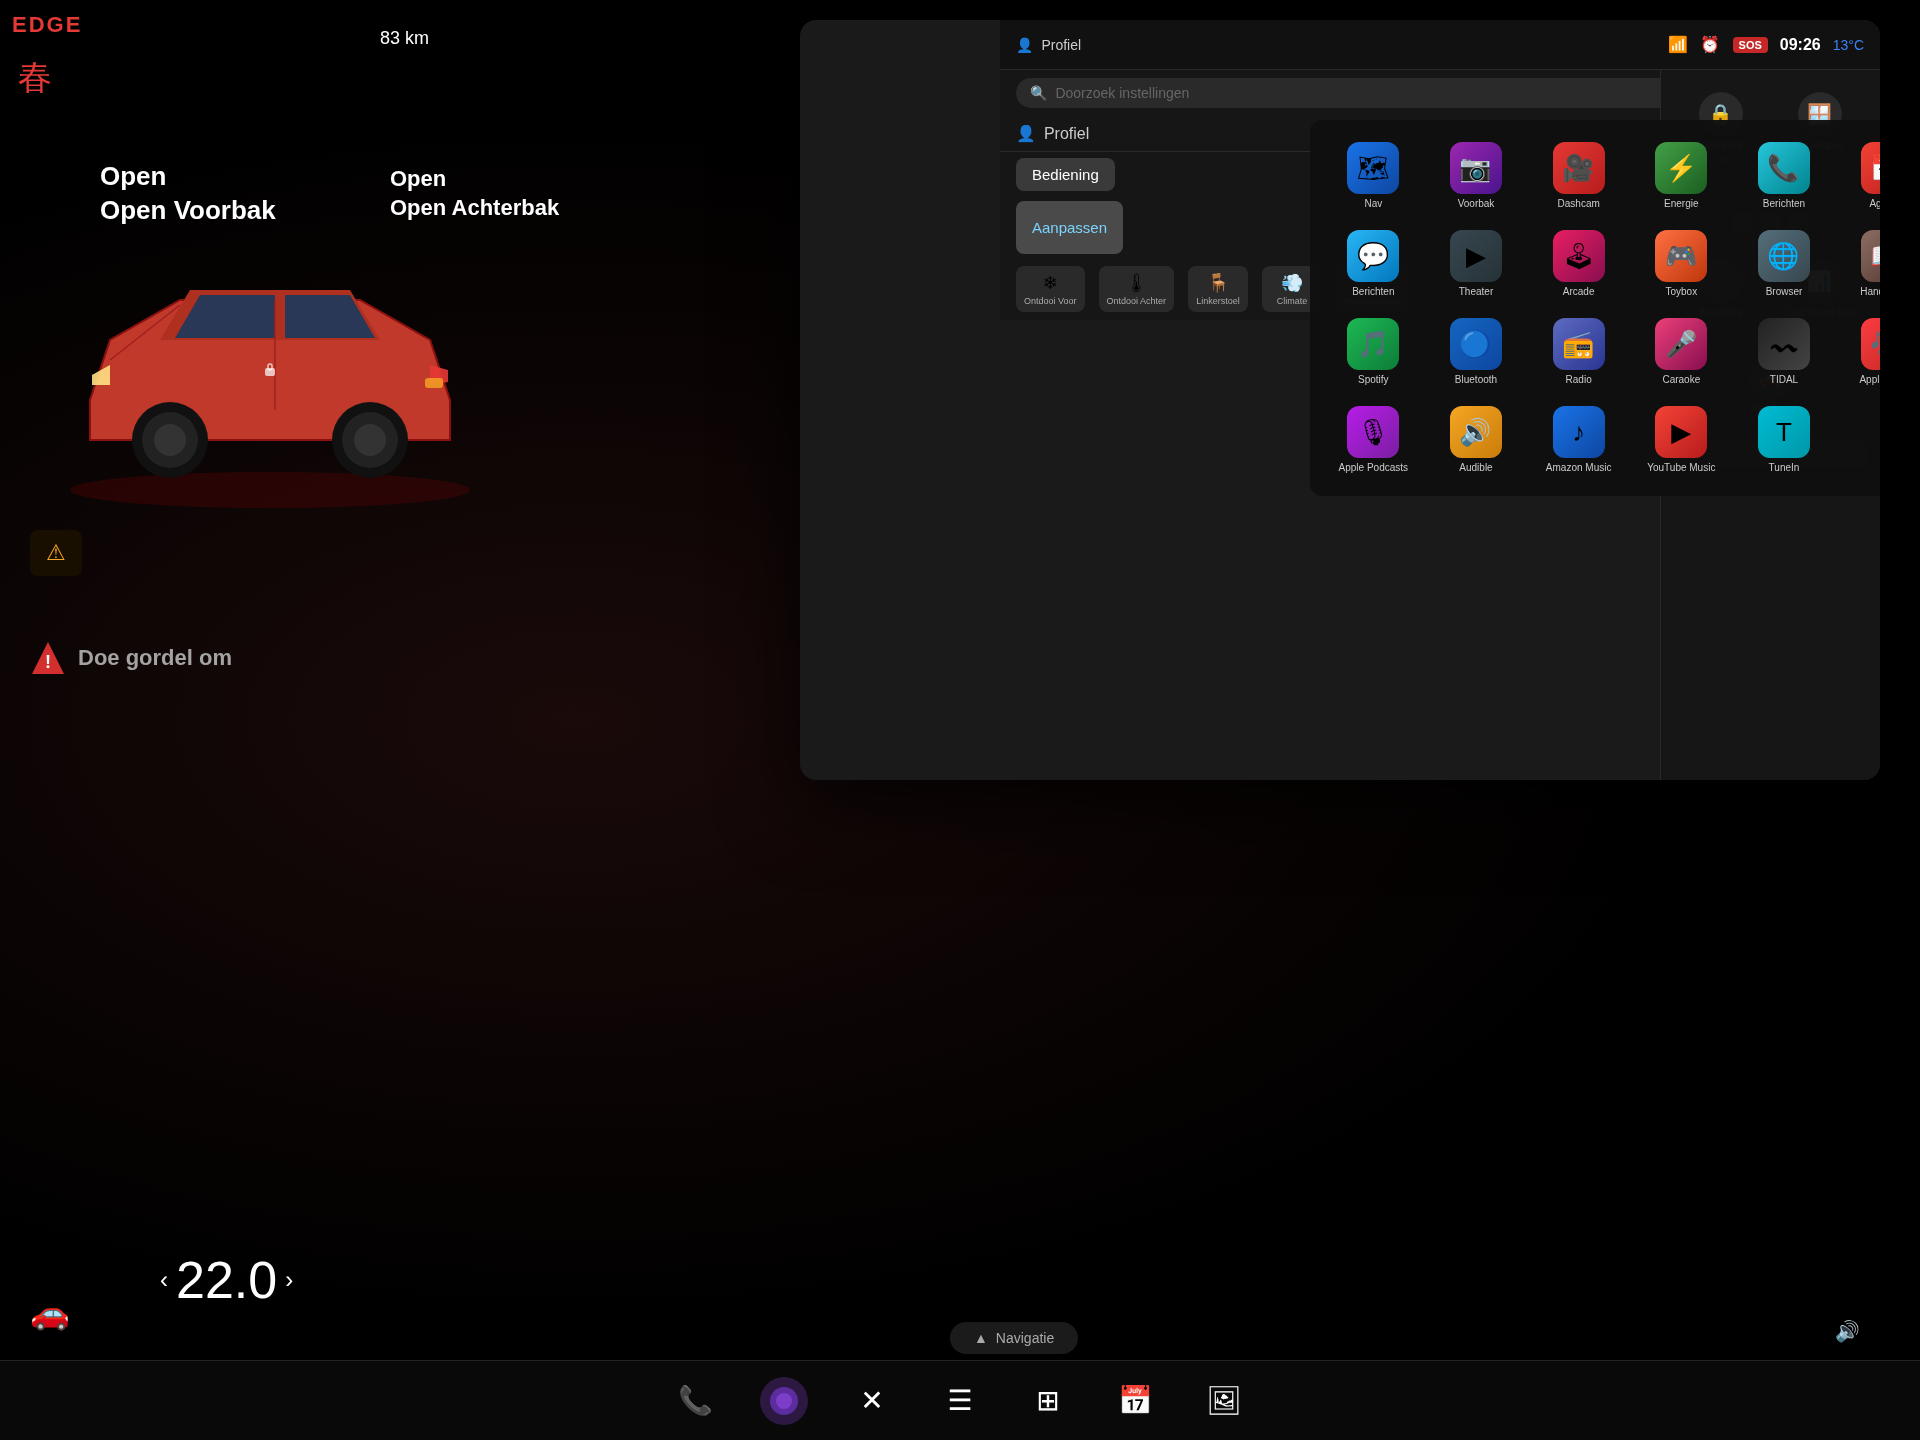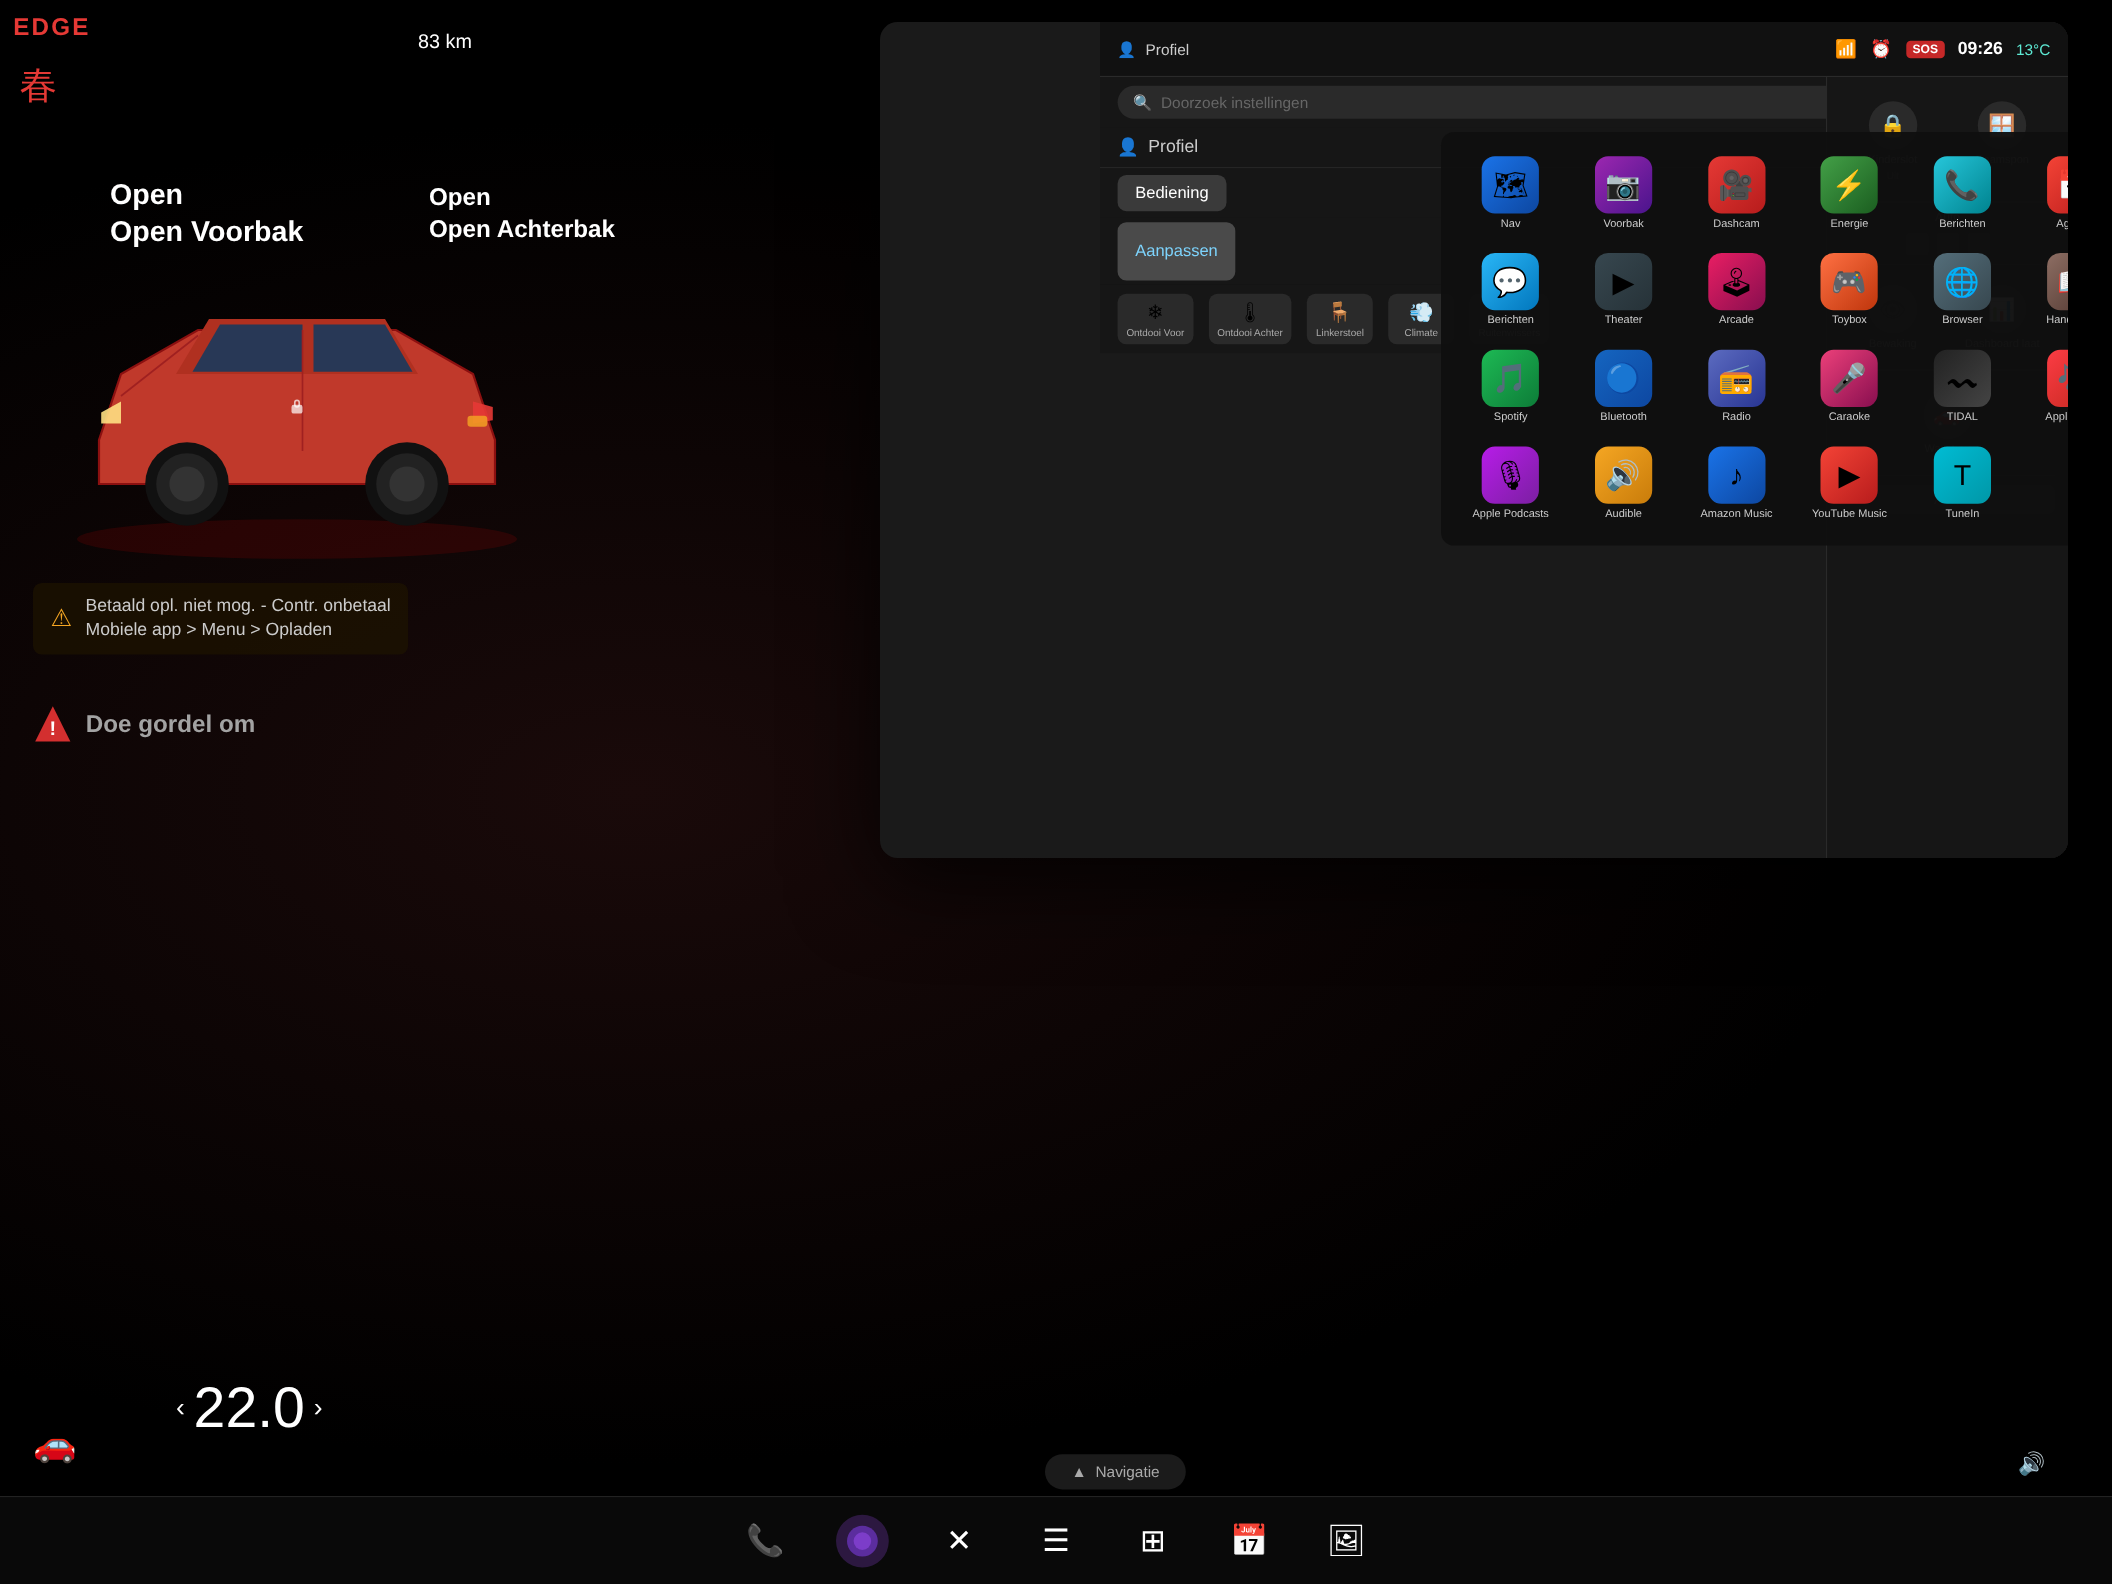--- a/index.html
+++ b/index.html
@@ -233,21 +233,21 @@
       margin-left: auto;
       color: #aaa;
       font-size: 16px;
     }
     .sp-time {
       color: #fff;
       font-weight: bold;
       font-size: 16px;
     }
     .sp-temp {
-      color: #5eead4;
+      color: #3b82f6;
       font-size: 14px;
     }
 
     .sp-search {
       padding: 8px 16px;
       background: #161616;
     }
     .sp-search-inner {
       display: flex;
       align-items: center;
@@ -438,24 +438,20 @@
 
     <rect x="235" y="148" width="10" height="8" rx="2" fill="#fff" opacity="0.7"></rect>
     <rect x="238" y="144" width="4" height="6" rx="2" fill="none" stroke="#fff" stroke-width="1.5" opacity="0.7"></rect>
 
     <rect x="395" y="158" width="18" height="10" rx="3" fill="#f5a623" opacity="0.8"></rect>
   </svg>
 </div>
 
 <div class="warning-msg">
   <span class="warn-icon">⚠</span>
-  <div>
-    <div class="warn-text">Betaald opl. niet mog. - Contr. onbetaal</div>
-    <div class="warn-text">Mobiele app &gt; Menu &gt; Opladen</div>
-  </div>
 </div>
 
 <div class="seatbelt-warn">
   <svg width="36" height="36" viewBox="0 0 36 36">
     <polygon points="18,2 34,34 2,34" fill="#d32f2f"></polygon>
     <text x="18" y="28" text-anchor="middle" fill="white" font-size="18" font-weight="bold">!</text>
   </svg>
   <span class="sb-text">Doe gordel om</span>
 </div>
 

